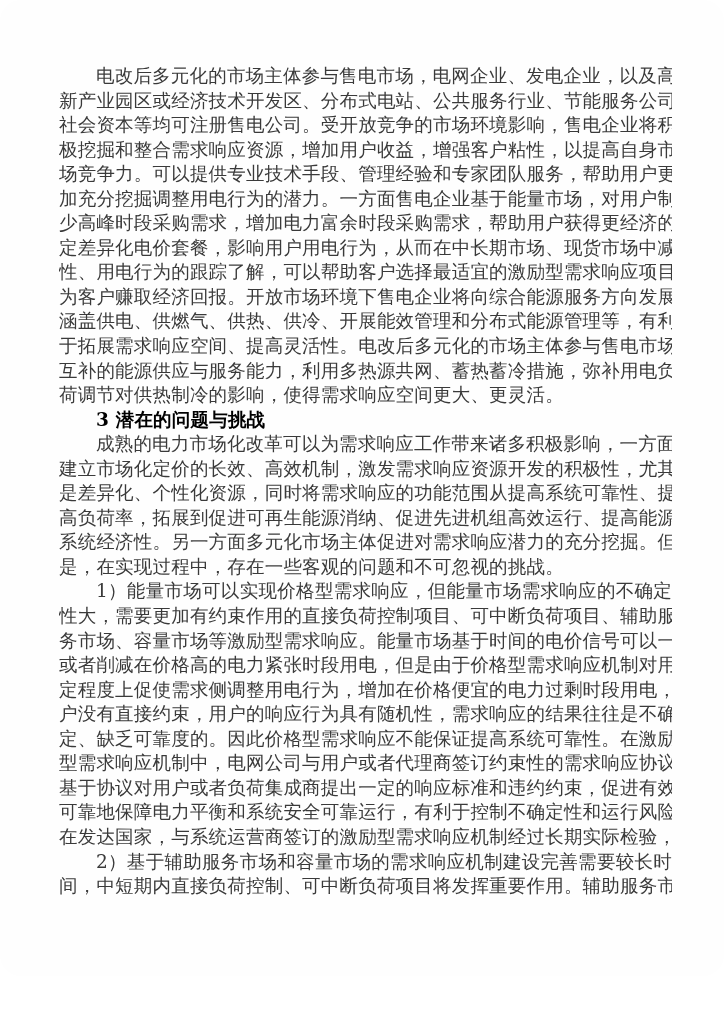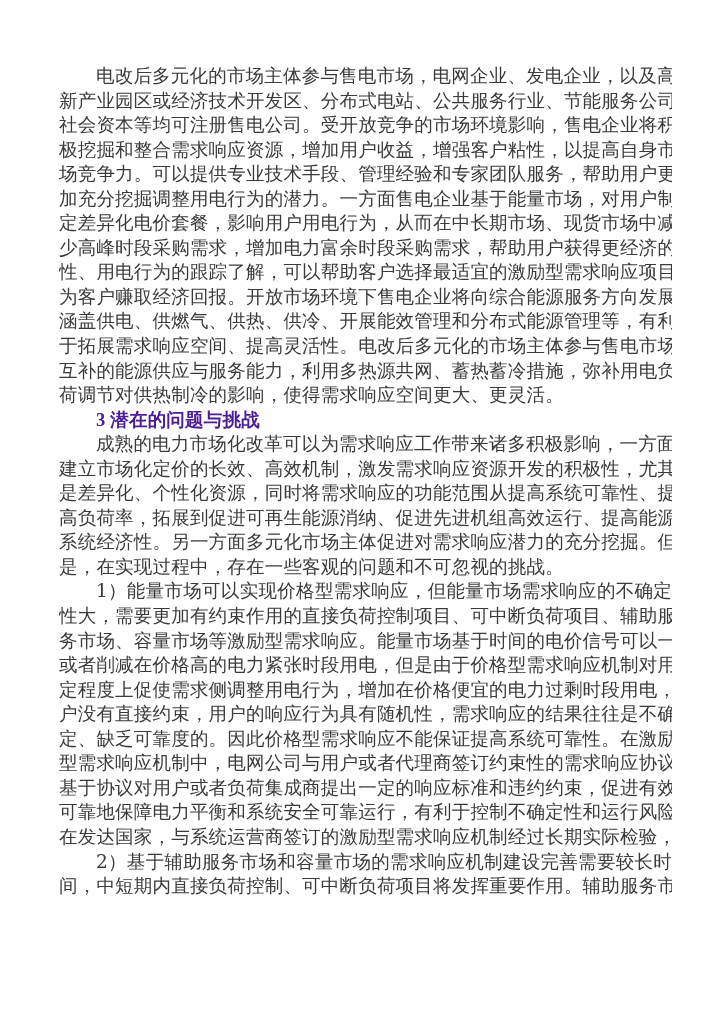--- a/index.html
+++ b/index.html
@@ -35,23 +35,22 @@
     letter-spacing: 0.2px;
   }
   .ln.first {
     text-indent: 37px;
   }
   .ln.last {
     text-align-last: left;
   }
   .ln.heading {
     font-weight: 700;
-    color: #4c1d95;
+    color: #000000;
     text-align-last: left;
-    font-family: Liberation Serif, serif;
   }
   .footer {
     position: absolute;
     top: 932px;
     left: 0;
     width: 724px;
     text-align: center;
     font-size: 15.5px;
     color: #2b2b2b;
     margin-top: 48px;
@@ -67,22 +66,22 @@
 
 <div class="page">
   <div class="textcol">
 
     <div class="ln first">电改后多元化的市场主体参与售电市场，电网企业、发电企业，以及高</div>
     <div class="ln">新产业园区或经济技术开发区、分布式电站、公共服务行业、节能服务公司、</div>
     <div class="ln">社会资本等均可注册售电公司。受开放竞争的市场环境影响，售电企业将积</div>
     <div class="ln">极挖掘和整合需求响应资源，增加用户收益，增强客户粘性，以提高自身市</div>
     <div class="ln">场竞争力。可以提供专业技术手段、管理经验和专家团队服务，帮助用户更</div>
     <div class="ln">加充分挖掘调整用电行为的潜力。一方面售电企业基于能量市场，对用户制</div>
+    <div class="ln">少高峰时段采购需求，增加电力富余时段采购需求，帮助用户获得更经济的</div>
     <div class="ln">定差异化电价套餐，影响用户用电行为，从而在中长期市场、现货市场中减</div>
-    <div class="ln">少高峰时段采购需求，增加电力富余时段采购需求，帮助用户获得更经济的</div>
     <div class="ln">性、用电行为的跟踪了解，可以帮助客户选择最适宜的激励型需求响应项目，</div>
     <div class="ln">为客户赚取经济回报。开放市场环境下售电企业将向综合能源服务方向发展，</div>
     <div class="ln">涵盖供电、供燃气、供热、供冷、开展能效管理和分布式能源管理等，有利</div>
     <div class="ln">于拓展需求响应空间、提高灵活性。电改后多元化的市场主体参与售电市场</div>
     <div class="ln">互补的能源供应与服务能力，利用多热源共网、蓄热蓄冷措施，弥补用电负</div>
     <div class="ln last">荷调节对供热制冷的影响，使得需求响应空间更大、更灵活。</div>
 
     <div class="ln first heading">3 潜在的问题与挑战</div>
 
     <div class="ln first">成熟的电力市场化改革可以为需求响应工作带来诸多积极影响，一方面</div>

